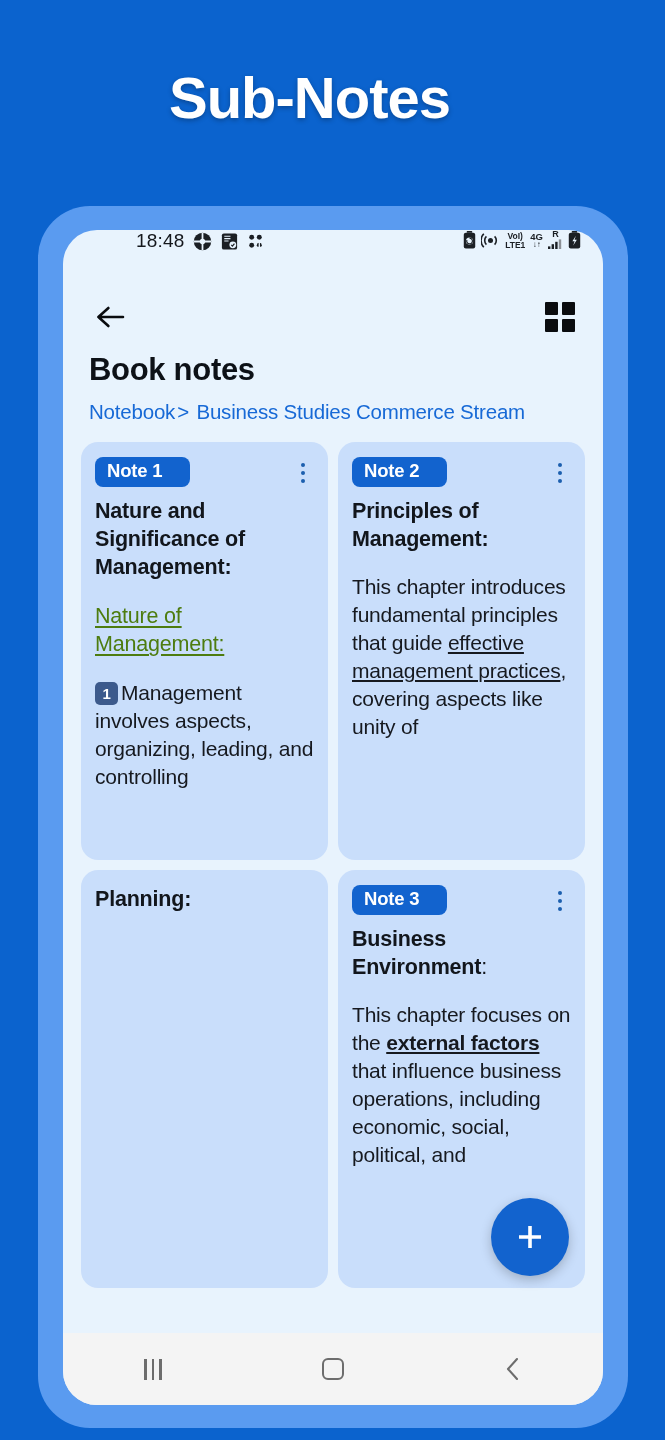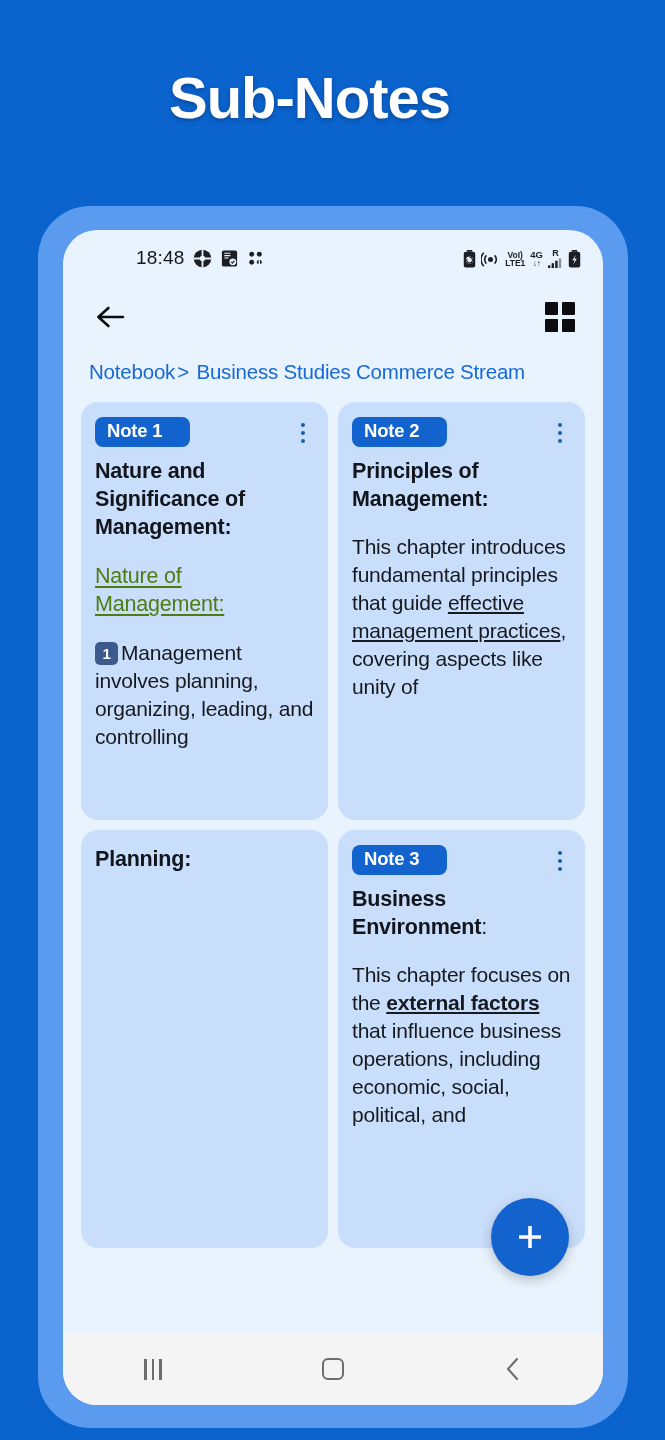--- a/index.html
+++ b/index.html
@@ -36,21 +36,21 @@
     left:25px; top:24px;
     width:540px; height:1175px;
     background:#E8F3FD;
     border-radius:34px;
     overflow:hidden;
   }
 
   
   .status-bar {
     height:56px;
-    display:flex; align-items:center;
+    display:flex; align-items:flex-start;
     padding:0 22px 0 0;
     position:relative;
   }
   .status-left {
     display:flex; align-items:center; gap:7px;
     margin-left:73px;
   }
   .status-time { font-size:19px; color:#14171c; letter-spacing:0.2px; }
   .status-right {
     margin-left:auto;
@@ -267,40 +267,41 @@
         </svg>
       </div>
       <div class="grid-btn">
         <i></i>
         <i></i>
         <i></i>
         <i></i>
       </div>
     </div>
 
+    <div class="page-title">Book notes</div>
     <div class="breadcrumb">
       <span>Notebook</span><span class="crumb-sep">&gt;</span>
       <span>Business Studies Commerce Stream</span>
     </div>
 
     <div class="notes-grid">
 
       <div class="note-card">
         <div class="note-head">
           <span class="note-badge">Note 1</span>
           <span class="kebab">
               <i></i>
               <i></i>
               <i></i>
             </span>
         </div>
         <div class="note-title">Nature and Significance of Management:</div>
         <div class="note-sub">Nature of Management:</div>
         <div class="note-body">
-          <span class="keycap">1</span><span>Management involves planning, organizing, leading, and controlling</span>
+          <span class="keycap">1</span><span>Management involves aspects, organizing, leading, and controlling</span>
         </div>
       </div>
 
       <div class="note-card">
         <div class="note-head">
           <span class="note-badge">Note 2</span>
           <span class="kebab">
               <i></i>
               <i></i>
               <i></i>

